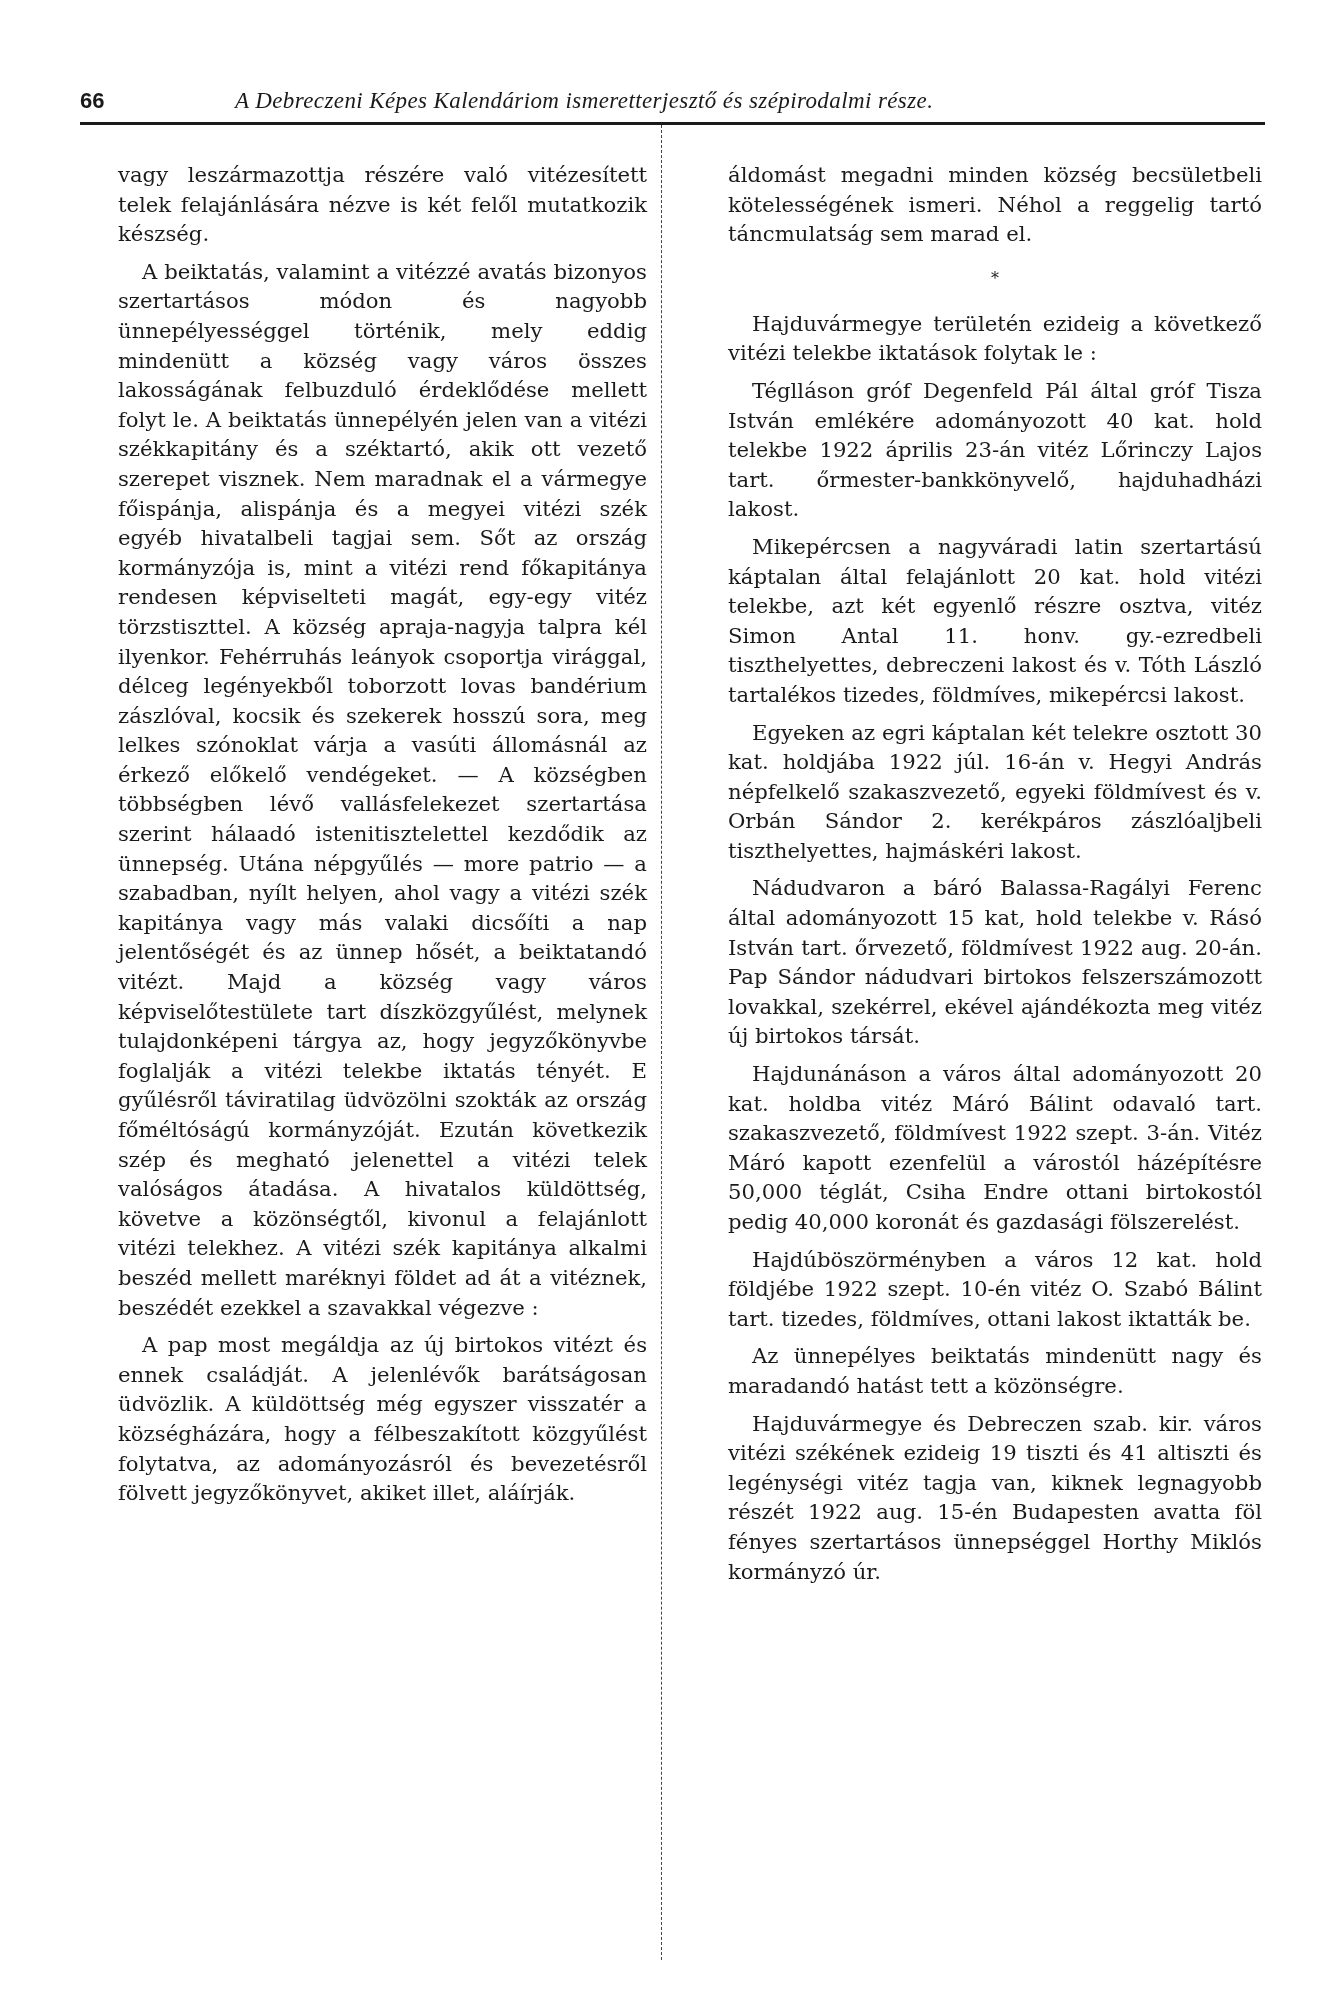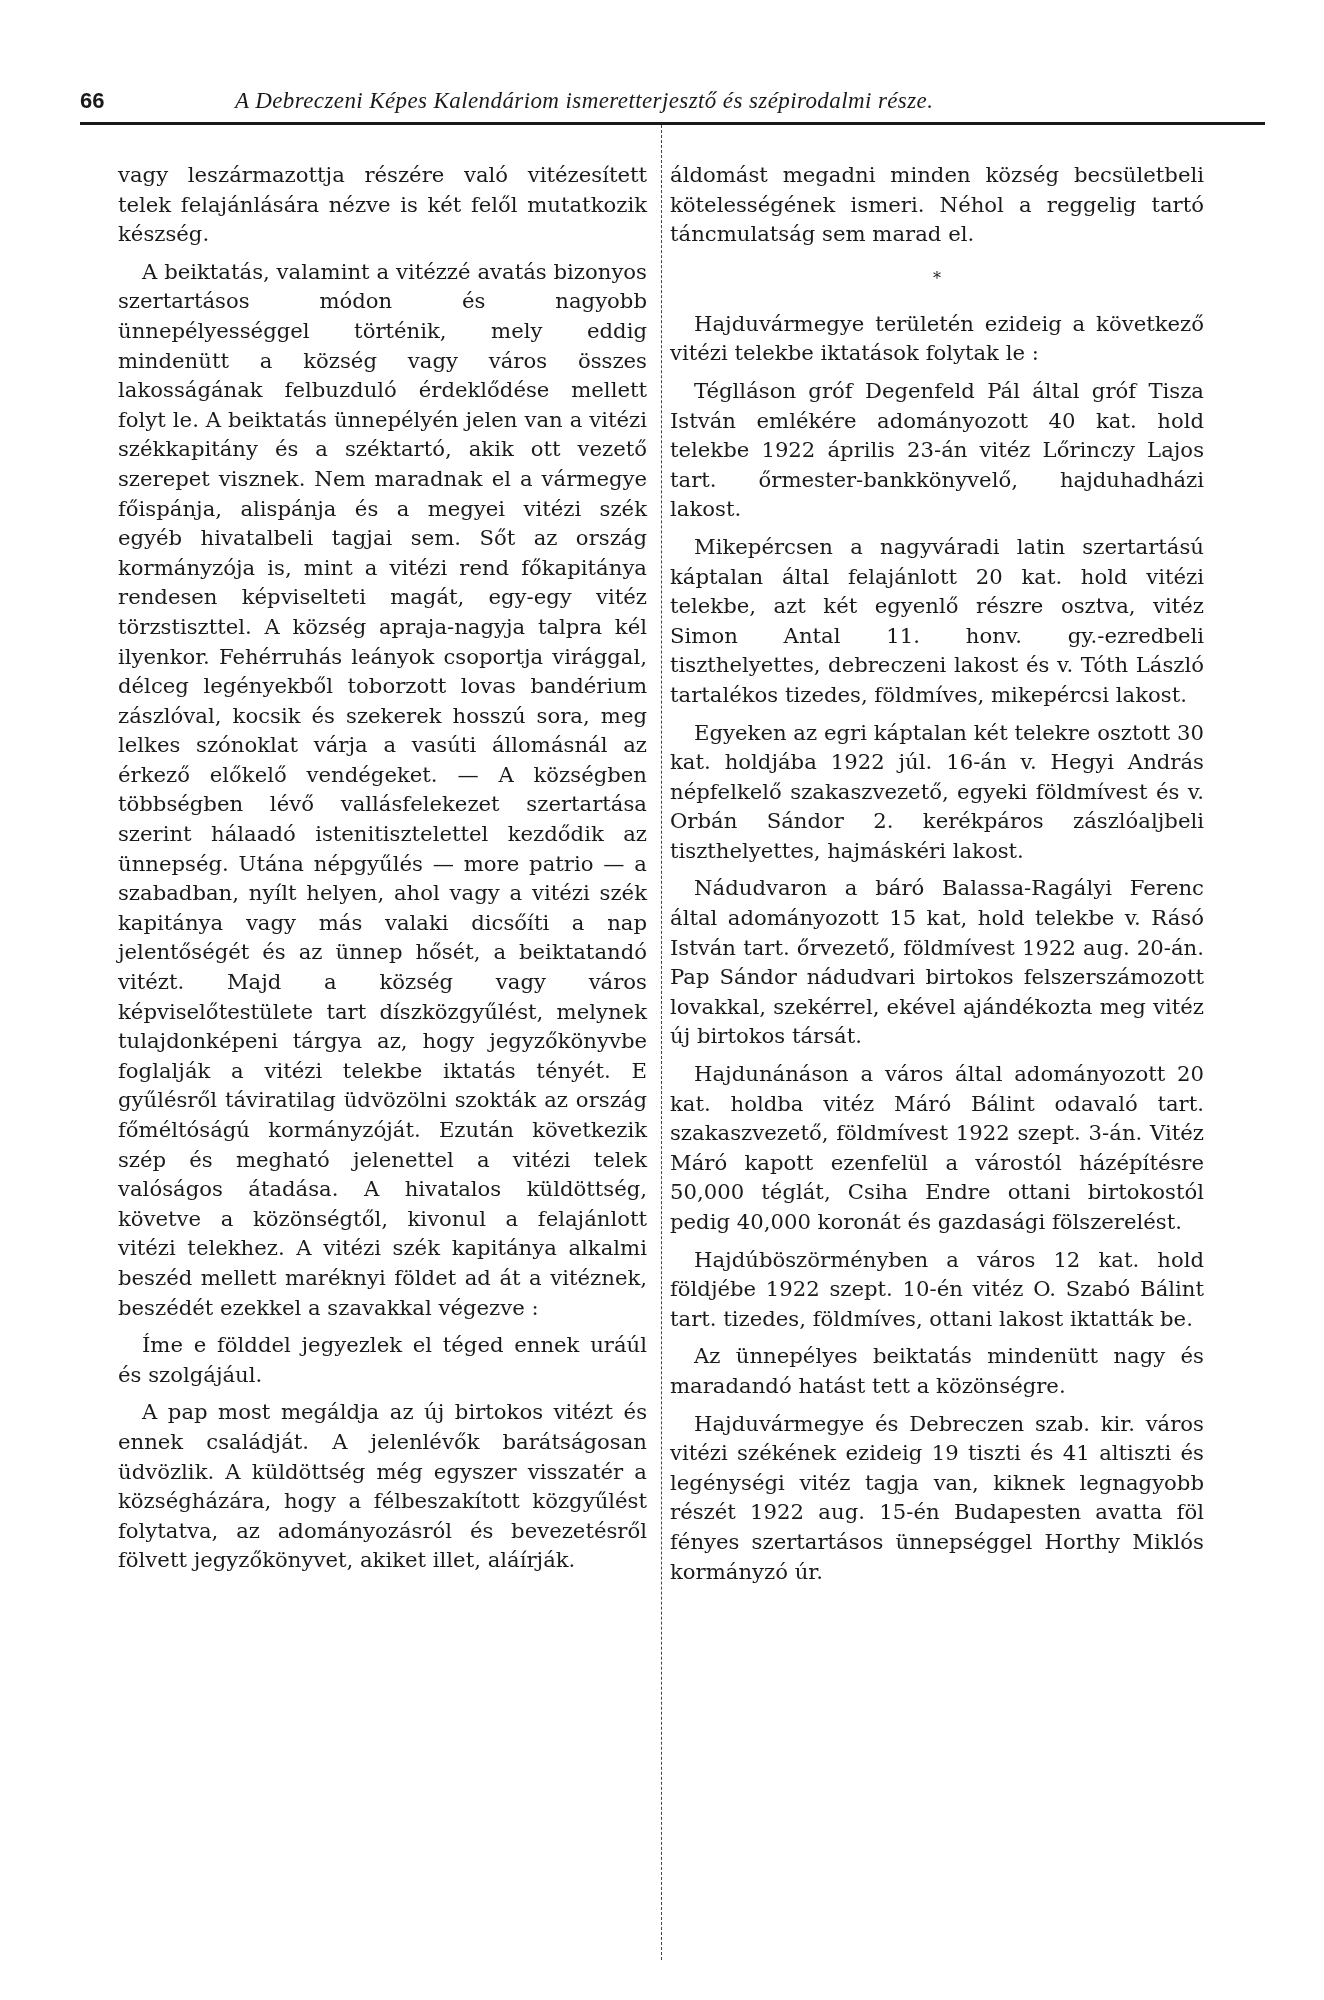--- a/index.html
+++ b/index.html
@@ -5,41 +5,40 @@
   html, body { margin: 0; padding: 0; background: #ffffff; }
   body { width: 1324px; height: 2000px; position: relative; overflow: hidden; color: #1a1a1a; }
   .page { position: absolute; left: 0; top: 0; width: 1281px; height: 2000px; }
   .header { position: absolute; left: 80px; top: 88px; width: 1185px; height: 36px; }
   .page-num { position: absolute; left: 0; top: 0; font-family: "Liberation Sans", sans-serif; font-size: 22px; font-weight: bold; }
   .running-title { position: absolute; left: 135px; top: 0; font-family: "Liberation Serif", serif; font-style: italic; font-size: 23px; letter-spacing: 0.4px; margin-left: 20px; }
   .rule { position: absolute; left: 80px; top: 122px; width: 1185px; height: 3px; background: #1a1a1a; }
   .divider { position: absolute; left: 661px; top: 125px; width: 0; height: 1835px; border-left: 1.5px dashed #444; }
   .col { position: absolute; top: 152px; width: 545px; font-family: "DejaVu Serif", serif; font-size: 21.2px; line-height: 29.6px; text-align: justify; hyphens: none; }
   .col-left { left: 110px; }
-  .col-right { left: 662px; width: 550px; }
+  .col-right { left: 720px; width: 550px; }
   .col p { margin: 8px; text-indent: 0; }
   .col p.ind { text-indent: 24px; }
   .col p.star { text-align: center; font-size: 16px; height: 44px; line-height: 44px; }
   .ital { }
 </style>
 </head>
 <body>
 
 <div class="page">
   <div class="header">
     <span class="page-num">66</span>
     <span class="running-title">A Debreczeni Képes Kalendáriom ismeretterjesztő és szépirodalmi része.</span>
   </div>
   <div class="rule"></div>
   <div class="divider"></div>
 
   <div class="col col-left">
     <p>vagy leszármazottja részére való vitézesített telek felajánlására nézve is két felől mutatkozik készség.</p>
     <p class="ind">A beiktatás, valamint a vitézzé avatás bizonyos szertartásos módon és nagyobb ünnepélyességgel történik, mely eddig mindenütt a község vagy város összes lakosságának felbuzduló érdeklődése mellett folyt le. A beiktatás ünnepélyén jelen van a vitézi székkapitány és a széktartó, akik ott vezető szerepet visznek. Nem maradnak el a vármegye főispánja, alispánja és a megyei vitézi szék egyéb hivatalbeli tagjai sem. Sőt az ország kormányzója is, mint a vitézi rend főkapitánya rendesen képviselteti magát, egy-egy vitéz törzstiszttel. A község apraja-nagyja talpra kél ilyenkor. Fehérruhás leányok csoportja virággal, délceg legényekből toborzott lovas bandérium zászlóval, kocsik és szekerek hosszú sora, meg lelkes szónoklat várja a vasúti állomásnál az érkező előkelő vendégeket. — A községben többségben lévő vallásfelekezet szertartása szerint hálaadó istenitisztelettel kezdődik az ünnepség. Utána népgyűlés — more patrio — a szabadban, nyílt helyen, ahol vagy a vitézi szék kapitánya vagy más valaki dicsőíti a nap jelentőségét és az ünnep hősét, a beiktatandó vitézt. Majd a község vagy város képviselőtestülete tart díszközgyűlést, melynek tulajdonképeni tárgya az, hogy jegyzőkönyvbe foglalják a vitézi telekbe iktatás tényét. E gyűlésről táviratilag üdvözölni szokták az ország főméltóságú kormányzóját. Ezután következik szép és megható jelenettel a vitézi telek valóságos átadása. A hivatalos küldöttség, követve a közönségtől, kivonul a felajánlott vitézi telekhez. A vitézi szék kapitánya alkalmi beszéd mellett maréknyi földet ad át a vitéznek, beszédét ezekkel a szavakkal végezve :</p>
-    <p class="ind ital">Íme e földdel jegyezlek el téged ennek uráúl és szolgájául.</p>
     <p class="ind">A pap most megáldja az új birtokos vitézt és ennek családját. A jelenlévők barátságosan üdvözlik. A küldöttség még egyszer visszatér a községházára, hogy a félbeszakított közgyűlést folytatva, az adományozásról és bevezetésről fölvett jegyzőkönyvet, akiket illet, aláírják.</p>
   </div>
 
   <div class="col col-right">
     <p>áldomást megadni minden község becsületbeli kötelességének ismeri. Néhol a reggelig tartó táncmulatság sem marad el.</p>
     <p class="star">*</p>
     <p class="ind">Hajduvármegye területén ezideig a következő vitézi telekbe iktatások folytak le :</p>
     <p class="ind"><span class="ital">Téglláson</span><span> gróf Degenfeld Pál által gróf Tisza István emlékére adományozott 40 kat. hold telekbe 1922 április 23-án vitéz Lőrinczy Lajos tart. őrmester-bankkönyvelő, hajduhadházi lakost.</span></p>
     <p class="ind"><span class="ital">Mikepércsen</span><span> a nagyváradi latin szertartású káptalan által felajánlott 20 kat. hold vitézi telekbe, azt két egyenlő részre osztva, vitéz Simon Antal 11. honv. gy.-ezredbeli tiszthelyettes, debreczeni lakost és v. Tóth László tartalékos tizedes, földmíves, mikepércsi lakost.</span></p>
     <p class="ind"><span class="ital">Egyeken</span><span> az egri káptalan két telekre osztott 30 kat. holdjába 1922 júl. 16-án v. Hegyi András népfelkelő szakaszvezető, egyeki földmívest és v. Orbán Sándor 2. kerékpáros zászlóaljbeli tiszthelyettes, hajmáskéri lakost.</span></p>

